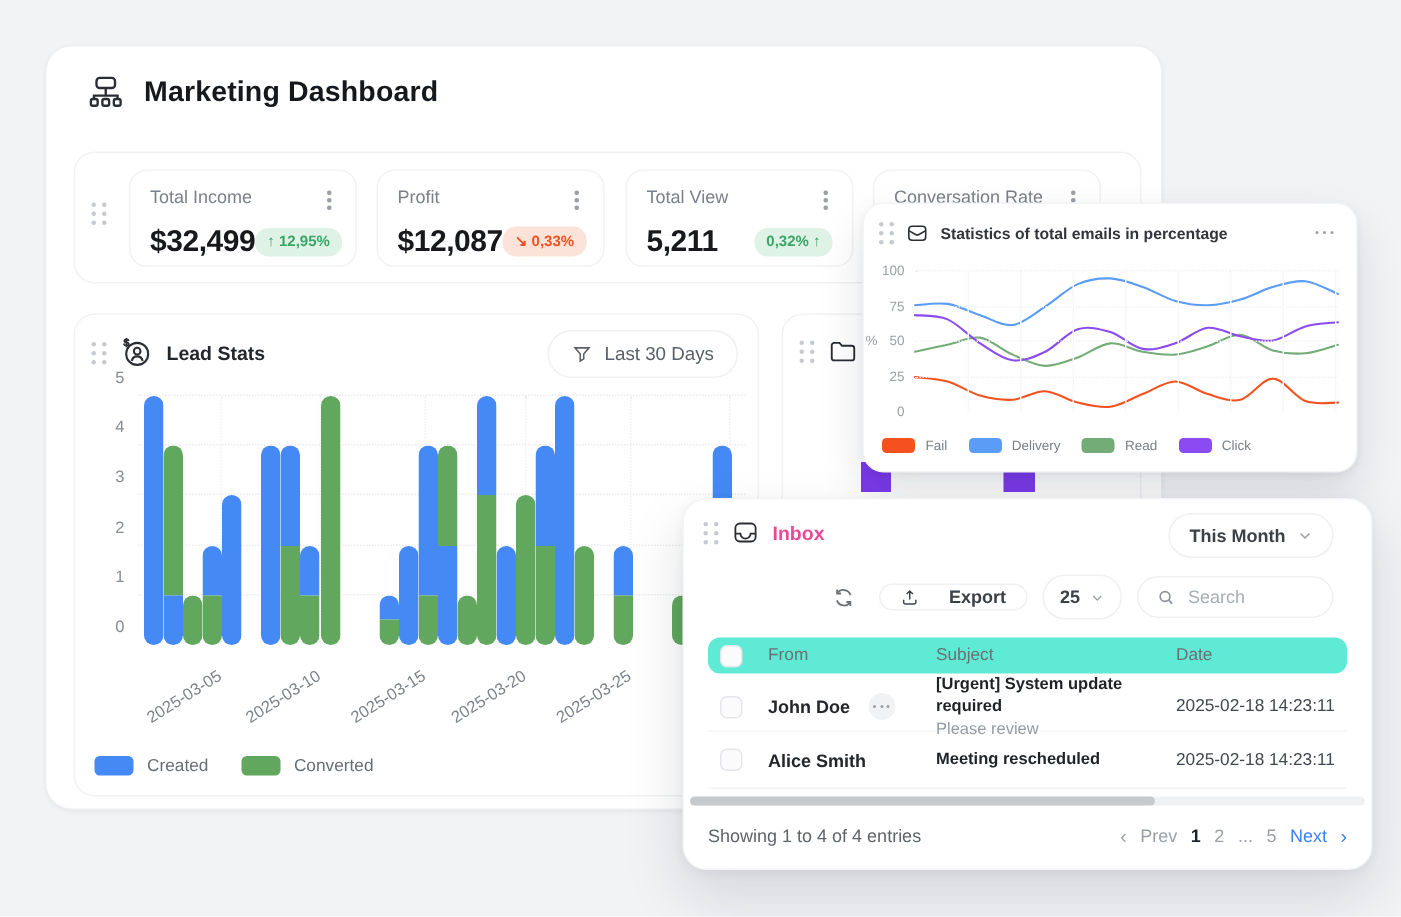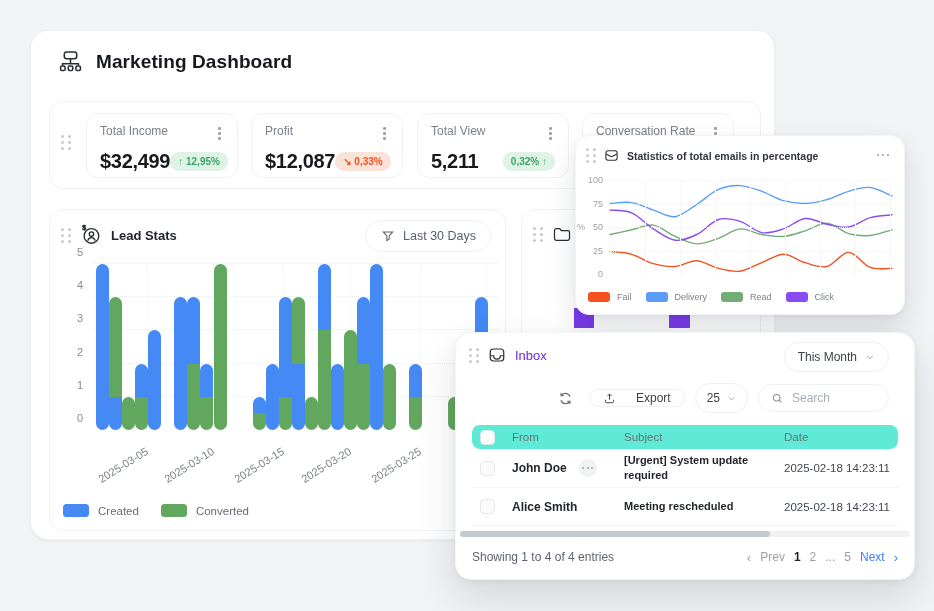--- a/index.html
+++ b/index.html
@@ -89,23 +89,23 @@
   .egrid-v { position:absolute; top:0; height:100%; border-left:1px solid #f6f7f9; }
   .email-legend { position:absolute; left:12px; bottom:12px; display:flex; gap:14px; align-items:center; }
   .el-item { display:flex; align-items:center; gap:7px; font-size:9px; color:#7a8087; }
   .el-swatch { width:22px; height:10px; border-radius:3px; }
 
   
   .inbox-card { position:absolute; left:455px; top:332px; width:460px; height:248px; background:#fff;
     border:1px solid #f3f4f6; border-radius:16px; z-index:4;
     box-shadow:0 18px 40px rgba(16,24,40,.13), 0 2px 8px rgba(16,24,40,.05); }
   .inbox-head { position:absolute; left:13px; top:13px; display:flex; align-items:center; gap:9px; }
-  .inbox-title { font-size:13px; font-weight:400; color:#6d28d9; }
+  .inbox-title { font-size:13px; font-weight:700; color:#ec4899; }
   .pill { display:flex; align-items:center; gap:8px; border:1px solid #eef0f2; border-radius:17px;
-    background:#fff; font-size:12px; color:#3c4147; cursor:pointer; }
+    background:#fff; font-size:12px; color:#3c4147; cursor:pointer;font-weight:bold; }
   .period-pill { position:absolute; right:25px; top:9px; padding:7px 13px; }
   .toolbar { position:absolute; right:25px; top:50px; display:flex; align-items:center; gap:10px; }
   .icon-btn { width:26px; height:26px; display:flex; align-items:center; justify-content:center; cursor:pointer; color:#6b7075; }
   .export-btn { padding:1px 13px; gap:20px; }
   .size-btn { padding:7px 11px; gap:7px; }
   .search-box { display:flex; align-items:center; gap:8px; border:1px solid #eef0f2; border-radius:17px; padding:6px 12px; width:131px; }
   .search-box input { border:none; outline:none; font-size:12px; width:85px; color:#3c4147; font-family:"Liberation Sans",sans-serif; }
   .search-box input::placeholder { color:#a8aeb5; }
 
   .inbox-table { position:absolute; left:16px; right:16px; top:92px; border-bottom:1px solid #f2f3f5; }
@@ -535,20 +535,21 @@
             <div class="from-cell">
               <span>John Doe</span>
               <span class="row-menu hdots">
                 <i></i>
                 <i></i>
                 <i></i>
               </span>
             </div>
             <div>
               <div class="subj-title">[Urgent] System update required</div>
+              <div class="subj-sub">Please review</div>
             </div>
             <span class="date-cell">2025-02-18 14:23:11</span>
           </div>
           <div class="t-row t-body-row">
             <span class="checkbox"></span>
             <div class="from-cell">
               <span>Alice Smith</span>
             </div>
             <div>
               <div class="subj-title">Meeting rescheduled</div>

